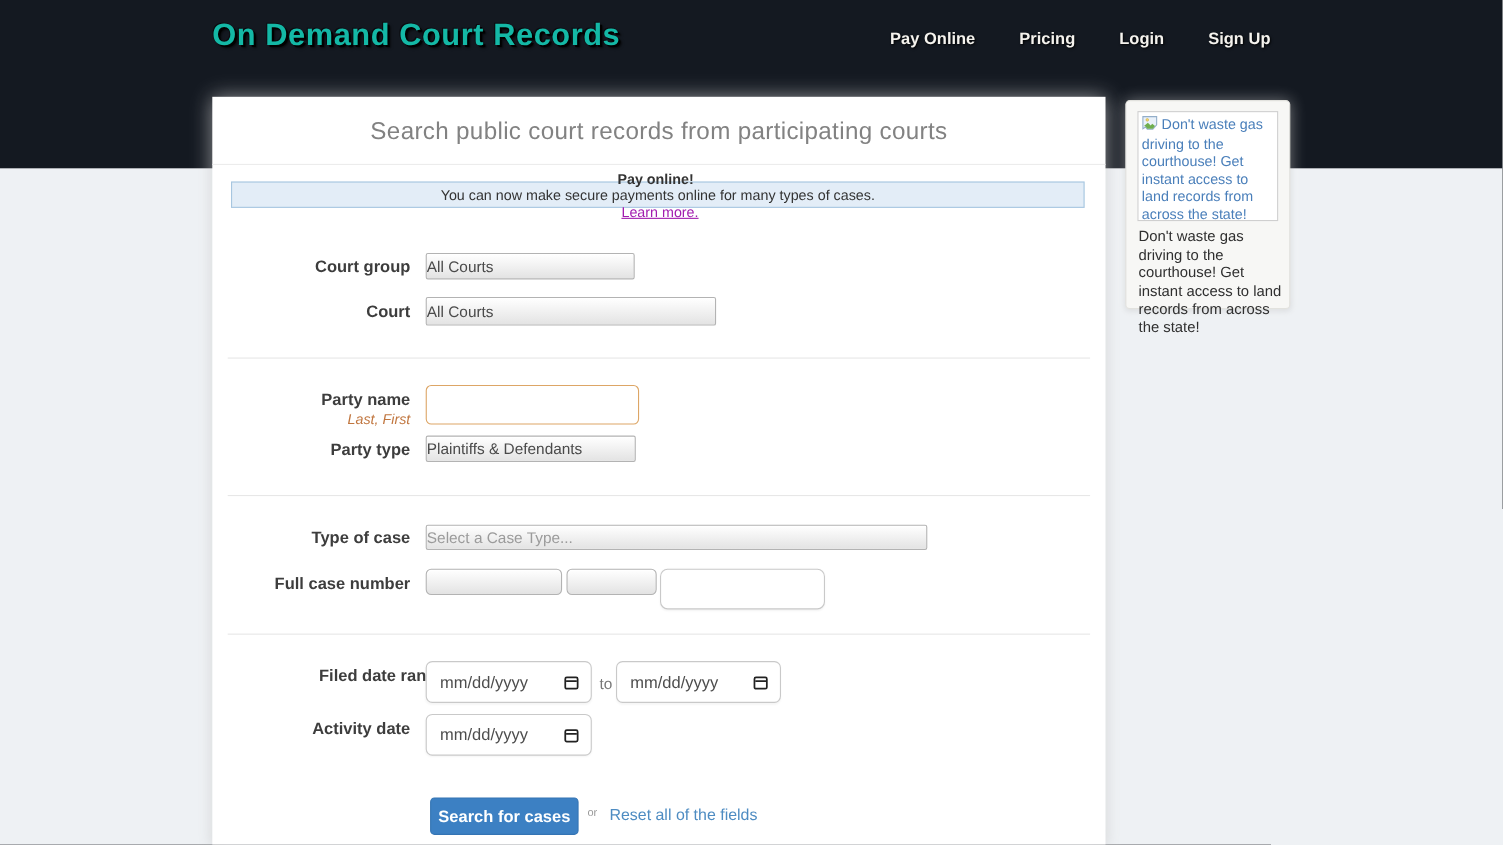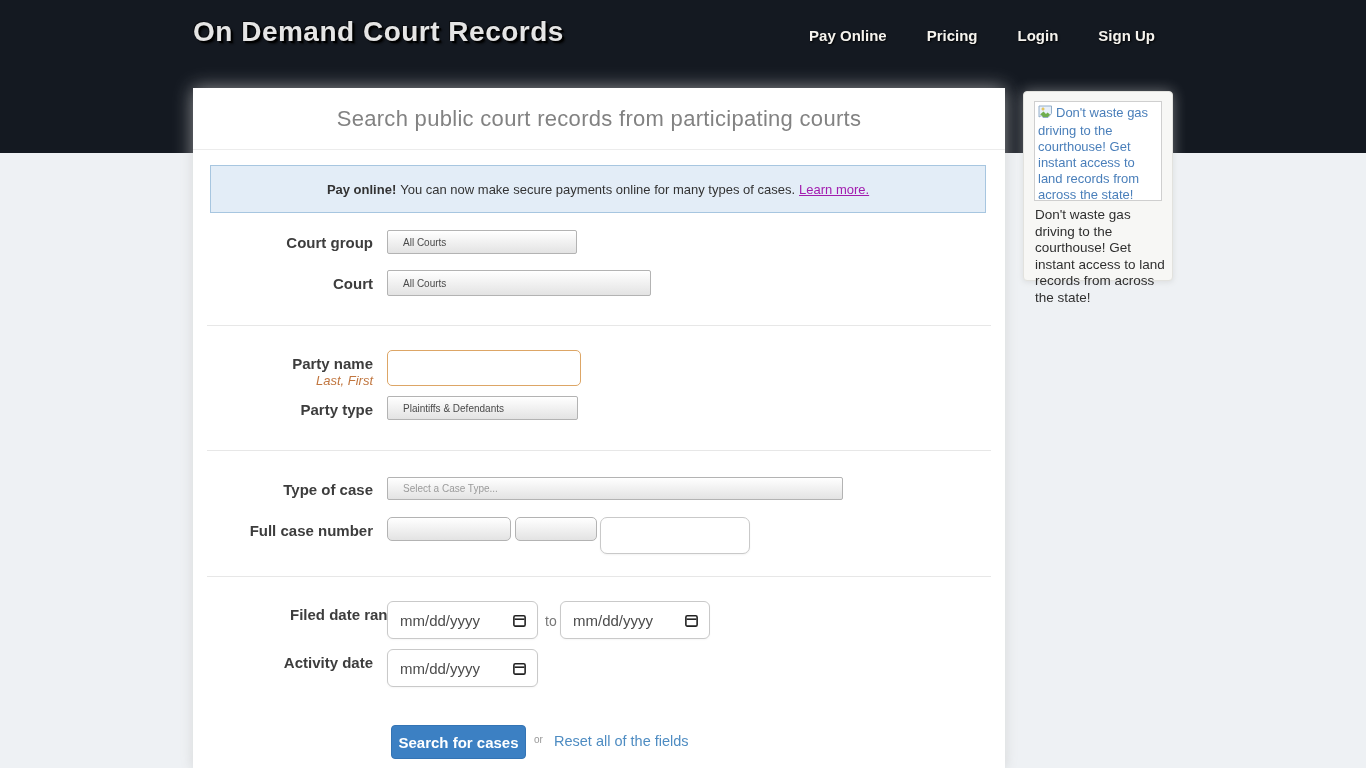--- a/index.html
+++ b/index.html
@@ -2,43 +2,43 @@
 <html><head>
 <meta charset="utf-8">
 <style>
   html,body{margin:0;padding:0;}
   body{font-family:"Liberation Sans",sans-serif;background:#0e1118;}
   .stage{position:relative;width:1366px;height:768px;overflow:hidden;background:#eef1f4;margin:0 auto;}
 
   
   .top-band{position:absolute;left:0;top:0;width:100%;height:153px;background:#141921;}
   .brand{position:absolute;left:193px;top:16px;font-size:28px;font-weight:bold;letter-spacing:.5px;
-         color:#e5e5e5;text-shadow:2px 2px 0 rgba(0,0,0,.9),3px 3px 2px rgba(0,0,0,.6),-1px -1px 0 rgba(0,0,0,.5);
+         color:#14b8a6;text-shadow:2px 2px 0 rgba(0,0,0,.9),3px 3px 2px rgba(0,0,0,.6),-1px -1px 0 rgba(0,0,0,.5);
          cursor:pointer;white-space:nowrap;}
   .nav{position:absolute;top:27px;right:211px;display:flex;gap:40px;}
   .nav span{font-size:15px;font-weight:bold;color:#f5f3ee;text-shadow:1px 1px 2px rgba(0,0,0,.9);cursor:pointer;white-space:nowrap;}
 
   
   .main-card{position:absolute;left:193px;top:88px;width:812px;height:680px;background:#fff;
              box-shadow:0 0 18px rgba(255,255,255,.55),0 0 12px rgba(0,0,0,.18);}
   .card-header{height:61px;border-bottom:1px solid #ececec;display:flex;align-items:center;justify-content:center;}
   .card-header h1{margin:0;font-size:22px;font-weight:normal;color:#828282;letter-spacing:.3px;
                   text-shadow:1px 1px 0 #fff;}
 
-  .notice{position:absolute;left:17px;top:77px;width:776px;height:48px;background:#e3edf7;border:1px solid #a7c6e0;
-          display:flex;align-items:center;justify-content:center;font-size:13px;color:#333;box-sizing:border-box;}
+  .notice{position:absolute;left:17px;top:77px;width:776px;height:24px;background:#e3edf7;border:1px solid #a7c6e0;
+          display:flex;align-items:center;justify-content:center;font-size:13px;color:#333;box-sizing:border-box;flex-direction:column;}
   .notice b{margin-right:4px;}
   .notice .lm{margin-left:4px;color:#a21caf;text-decoration:underline;cursor:pointer;}
 
   .flabel{position:absolute;left:0;width:180px;text-align:right;font-size:15px;font-weight:bold;color:#3d3d3d;}
   .fhint{font-size:13px;font-weight:normal;font-style:italic;color:#c1763f;margin-top:1px;padding-left:36px;}
 
   .sel{position:absolute;appearance:none;-webkit-appearance:none;-moz-appearance:none;
        background:linear-gradient(#ffffff,#e3e3e3);border:1px solid #b3b3b3;border-radius:2px;
-       box-shadow:inset 0 1px 0 rgba(255,255,255,.9);padding:0 15px;font-size:10px;color:#4a4a4a;
+       box-shadow:inset 0 1px 0 rgba(255,255,255,.9);padding:0 0;font-size:14px;color:#4a4a4a;
        font-family:"Liberation Sans",sans-serif;outline:none;box-sizing:border-box;}
   .sel.ghost{color:#9b9b9b;}
 
   .txt{position:absolute;box-sizing:border-box;border-radius:5px;font-size:14px;color:#444;
        font-family:"Liberation Sans",sans-serif;outline:none;padding:0 8px;}
   .txt.orange{background:#fff;border:1px solid #dda666;}
   .txt.grad{background:linear-gradient(#ffffff,#e3e3e3);border:1px solid #b3b3b3;box-shadow:inset 0 1px 0 rgba(255,255,255,.9);}
   .txt.plain{background:#fff;border:1px solid #c9c9c9;border-radius:7px;box-shadow:0 1px 2px rgba(0,0,0,.05);}
 
   .dateinput{position:absolute;box-sizing:border-box;background:#fff;border:1px solid #c9c9c9;border-radius:6px;

